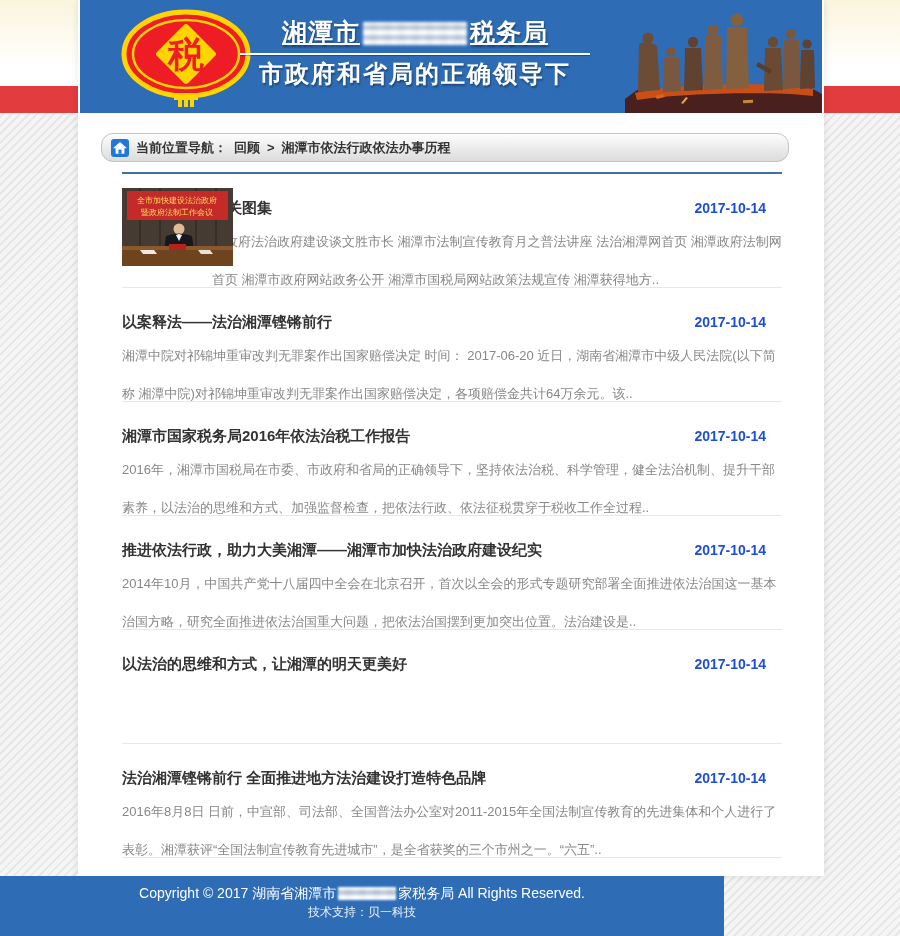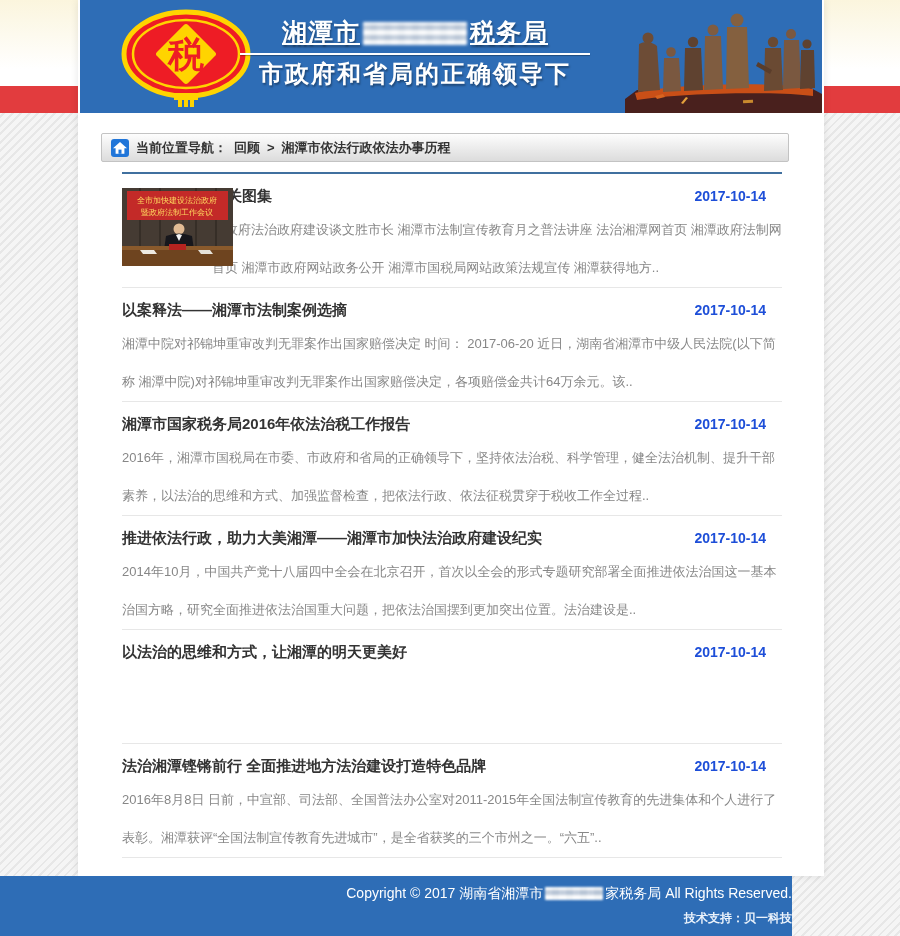--- a/index.html
+++ b/index.html
@@ -34,38 +34,38 @@
     background-image:
       repeating-linear-gradient(0deg,rgba(255,255,255,.85) 0 5px,rgba(185,198,214,.75) 5px 10px),
       repeating-linear-gradient(90deg,#e3e8f0 0 7px,#b6c2d3 7px 14px);}
   .censor-header{width:104px;height:23px;margin:0 3px;vertical-align:-4px;}
   .censor-footer{width:58px;height:13px;margin:0 2px;vertical-align:-2px;filter:blur(1.2px);}
   
   .content{background:#fff;height:763px;box-sizing:border-box;padding-top:20px;}
   .breadcrumb-bar{
     height:29px;margin:0 33px 0 21px;box-sizing:border-box;
     background:linear-gradient(#fdfdfd,#dcdcdc);
-    border:1px solid #c3c3c3;border-radius:2px;
+    border:1px solid #c3c3c3;border-radius:12px;
     display:flex;align-items:center;gap:7px;padding:0 9px;
     font-size:13px;font-weight:bold;color:#333;
   }
   .breadcrumb-bar a{color:#333;text-decoration:none;}
   .home-ico{display:inline-flex;line-height:0;}
   .article-list{list-style:none;margin:10px 40px 0 42px;padding:0;border-top:2px solid #40709f;}
-  .article-item{position:relative;box-sizing:border-box;height:114px;padding:12px 0 0;border-bottom:1px solid #e7e7e7;}
+  .article-item{position:relative;box-sizing:border-box;height:114px;padding:24px 0 0;border-bottom:1px solid #e7e7e7;}
   .article-item .thumb{position:absolute;left:0;top:14px;width:111px;height:78px;line-height:0;cursor:pointer;}
   .article-item.has-thumb .item-body{margin-left:90px;}
   .item-head{display:flex;justify-content:space-between;align-items:baseline;padding-right:16px;}
   .item-title{margin:0;font-size:15px;font-weight:bold;color:#333;line-height:19px;cursor:pointer;}
   .item-date{font-size:14px;font-weight:bold;color:#1d4ed8;white-space:nowrap;}
   .item-summary{margin:6px 0 0;font-size:13px;color:#878787;line-height:38px;max-height:76px;overflow:hidden;}
   
-  .site-footer{position:absolute;left:0;top:876px;width:792px;height:60px;background:#2e6db6;color:#fff;text-align:right;}
+  .site-footer{position:absolute;left:0;top:876px;width:724px;height:60px;background:#2e6db6;color:#fff;text-align:center;}
   .copy{padding-top:9px;font-size:14px;}
-  .support{margin-top:7px;font-size:12px;color:#eaf2fb;font-weight:bold;}
+  .support{margin-top:1px;font-size:12px;color:#eaf2fb;}
 </style>
 </head>
 <body>
 
 <div class="page">
   <div class="corner corner-left"></div>
   <div class="corner corner-right"></div>
   <div class="stripe stripe-left"></div>
   <div class="stripe stripe-right"></div>
 
@@ -158,21 +158,21 @@
         <h3 class="item-title">相关图集</h3>
         <span class="item-date">2017-10-14</span>
       </div>
       <p class="item-summary">市政府法治政府建设谈文胜市长 湘潭市法制宣传教育月之普法讲座 法治湘潭网首页 湘潭政府法制网首页 湘潭市政府网站政务公开 湘潭市国税局网站政策法规宣传 湘潭获得地方..</p>
     </div>
   </li>
           <li class="article-item">
 
     <div class="item-body">
       <div class="item-head">
-        <h3 class="item-title">以案释法——湘潭市法制案例选摘</h3>
+        <h3 class="item-title">以案释法——法治湘潭铿锵前行</h3>
         <span class="item-date">2017-10-14</span>
       </div>
       <p class="item-summary">湘潭中院对祁锦坤重审改判无罪案作出国家赔偿决定 时间： 2017-06-20 近日，湖南省湘潭市中级人民法院(以下简称 湘潭中院)对祁锦坤重审改判无罪案作出国家赔偿决定，各项赔偿金共计64万余元。该..</p>
     </div>
   </li>
           <li class="article-item">
 
     <div class="item-body">
       <div class="item-head">
         <h3 class="item-title">湘潭市国家税务局2016年依法治税工作报告</h3>

